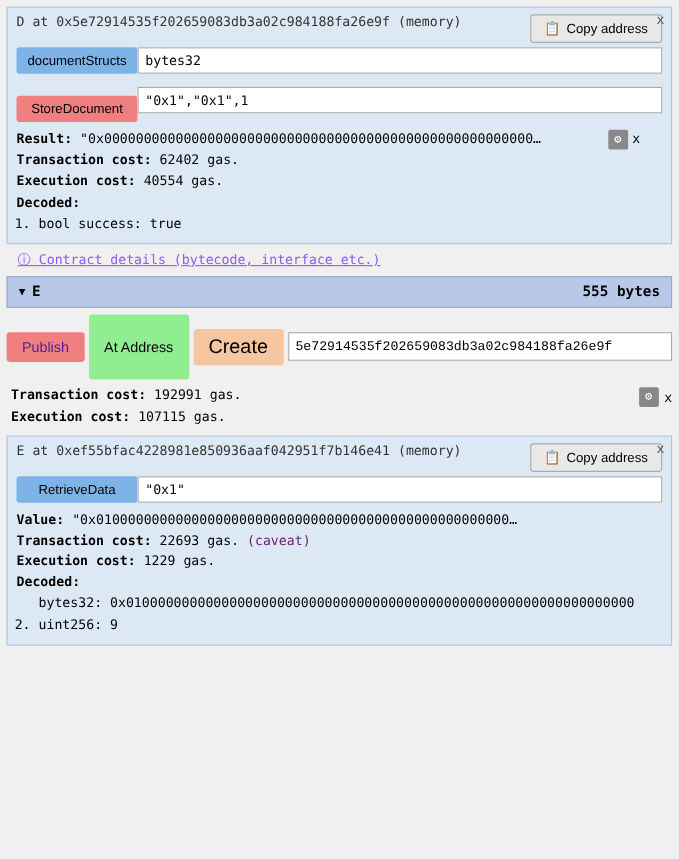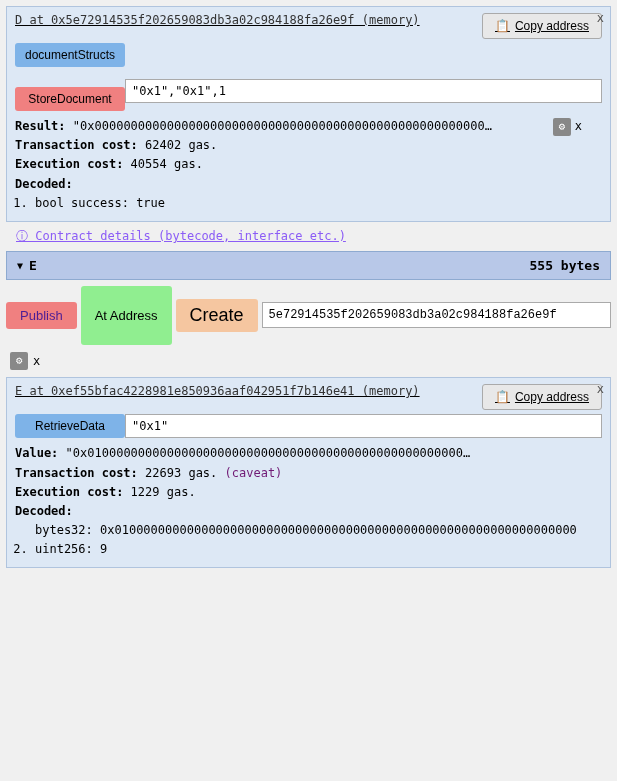--- a/index.html
+++ b/index.html
@@ -37,21 +37,20 @@
       display: flex;
       align-items: center;
       gap: 5px;
     }
 
     .instance-header {
       display: flex;
       align-items: flex-start;
       justify-content: space-between;
       margin-bottom: 0;
-      text-decoration: underline;
     }
 
     .instance-label {
       font-size: 12px;
       color: #333;
       flex: 1;
       padding-right: 10px;
     }
 
     .row-input {
@@ -252,20 +251,21 @@
     <button class="copy-address-btn">
       <span>📋</span>
       <span>Copy address</span>
     </button>
   </div>
 
   <div class="row-input">
     <button class="method-btn blue">
       <span>documentStructs</span>
     </button>
+    <input class="method-input" type="text" value="bytes32" style="">
   </div>
 
   <div class="row-input">
     <button class="method-btn red">
       <span>StoreDocument</span>
     </button>
     <input class="method-input" type="text" value="&quot;0x1&quot;,&quot;0x1&quot;,1" style="">
   </div>
 
   <div class="result-block">
@@ -318,20 +318,28 @@
   <button class="btn-ataddress">
     <span>At Address</span>
   </button>
   <button class="btn-create">
     <span>Create</span>
   </button>
   <input class="create-input" type="text" value="5e72914535f202659083db3a02c984188fa26e9f" style="">
 </div>
 
 <div class="tx-cost-block">
+  <div>
+    <div>
+      <strong>Transaction cost:</strong> <span>192991 gas.</span>
+    </div>
+    <div>
+      <strong>Execution cost:</strong> <span>107115 gas.</span>
+    </div>
+  </div>
   <div class="tx-icons">
     <div class="gear-icon">
       <span>⚙</span>
     </div>
     <span style="cursor:pointer;font-size:12px;">x</span>
   </div>
 </div>
 
 <div class="panel" style="margin-top:6px;">
   <div class="close-x">

